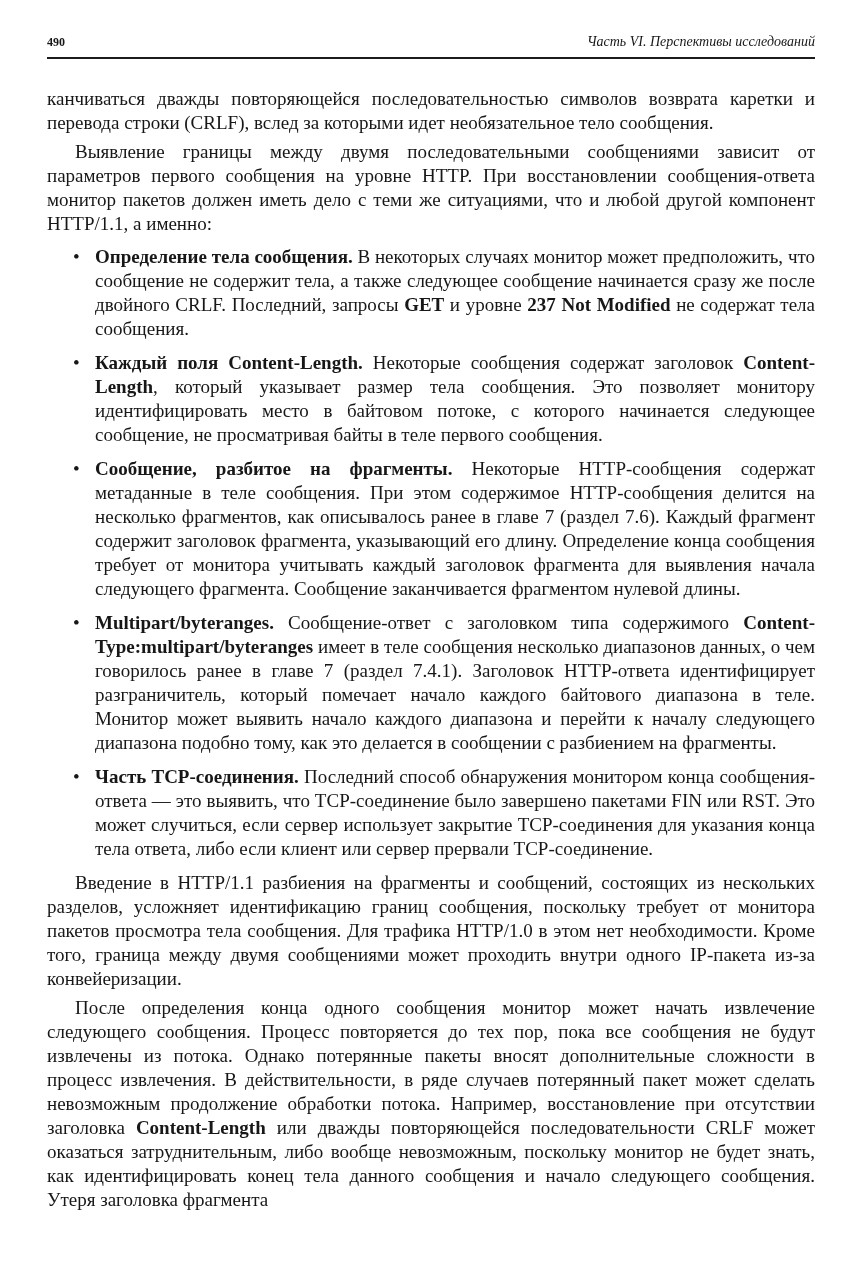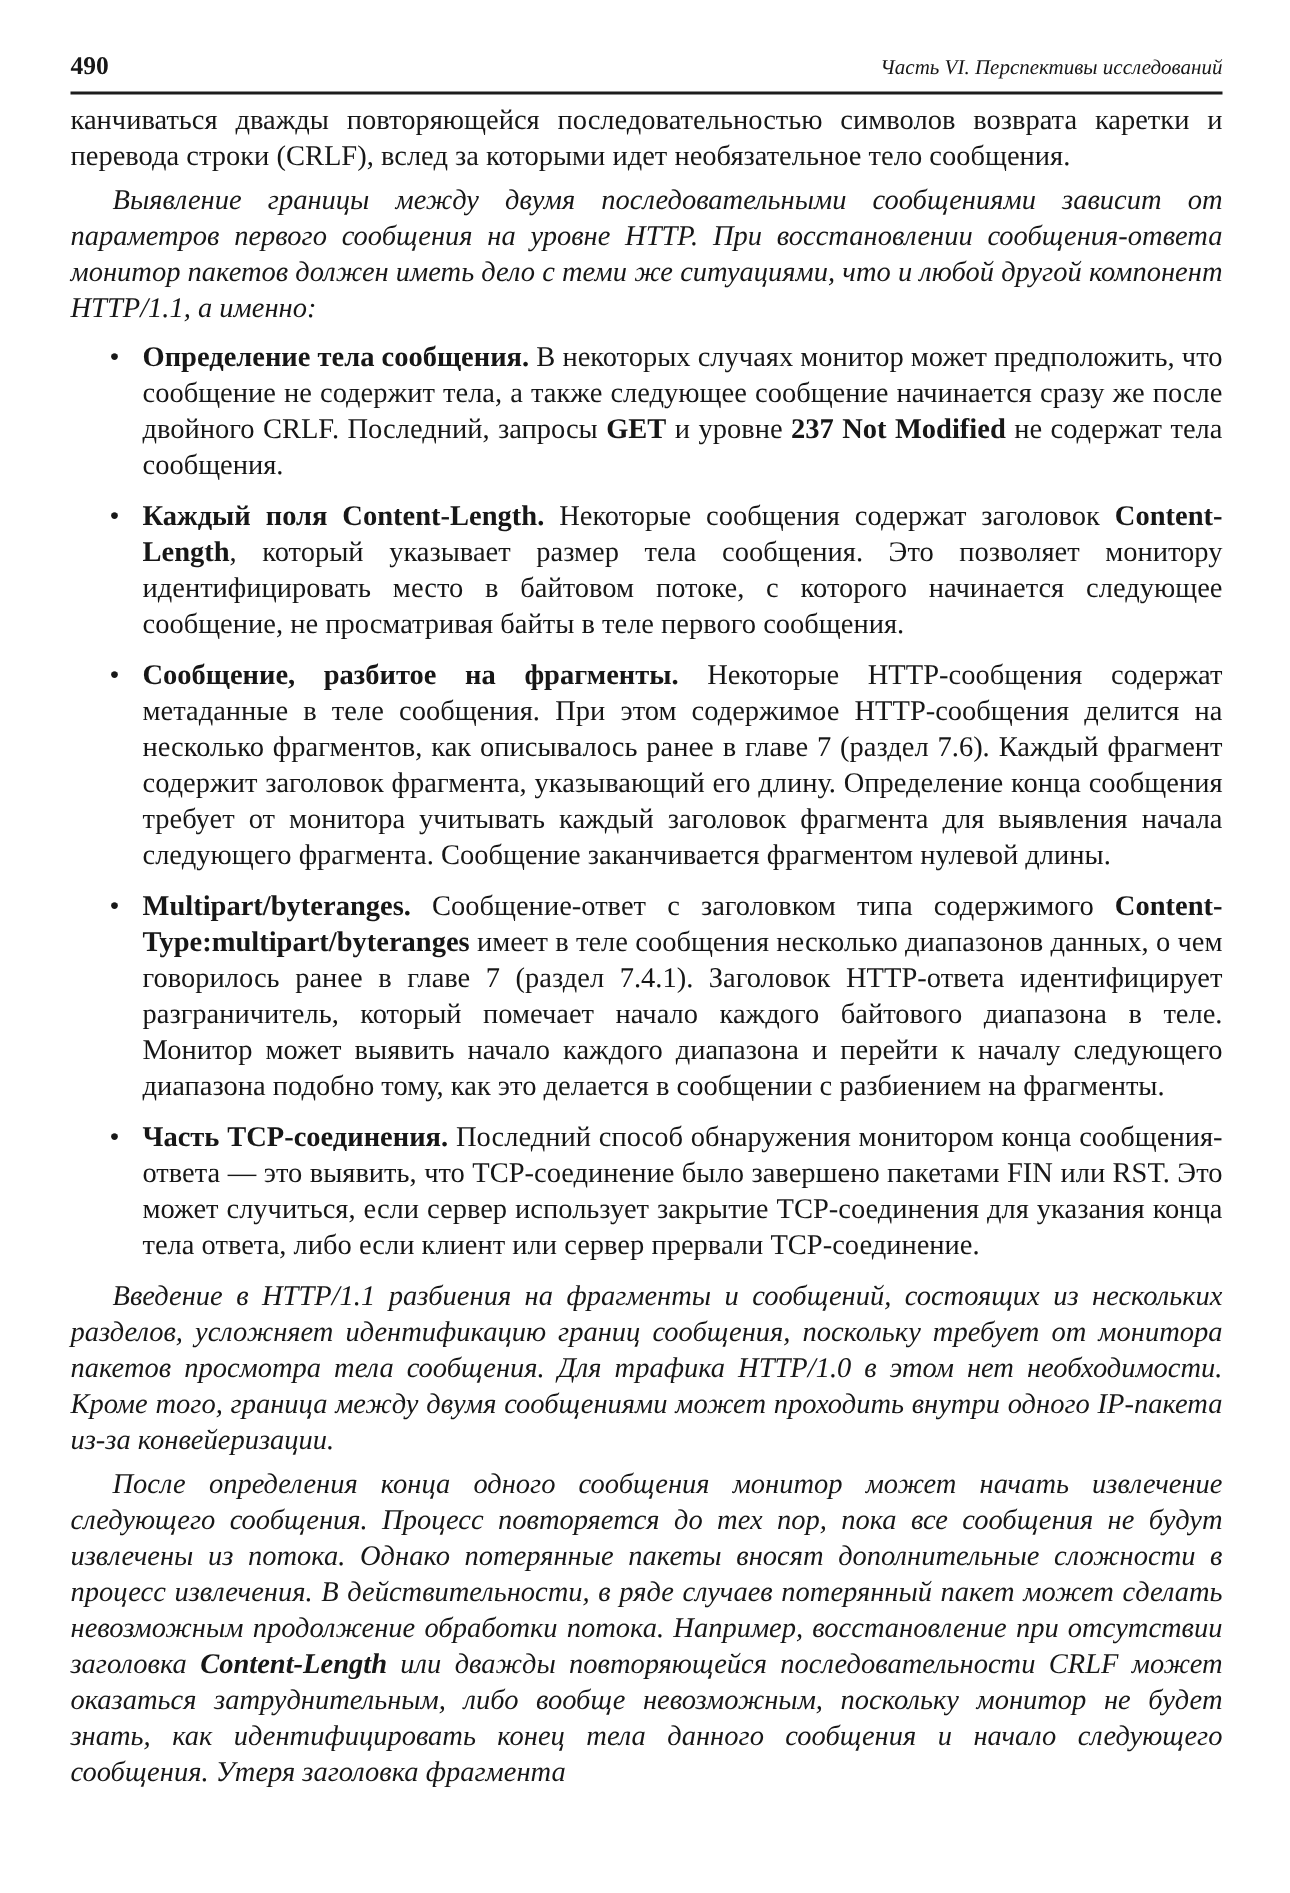--- a/index.html
+++ b/index.html
@@ -19,39 +19,38 @@
   }
   .page-header {
     display: flex;
     justify-content: space-between;
     align-items: baseline;
     border-bottom: 2px solid #1c1c1c;
     padding-bottom: 7px;
   }
   .page-number {
     font-weight: bold;
-    font-size: 17px;
+    font-size: 12px;
   }
   .running-title {
     font-style: italic;
     font-size: 14px;
   }
   .page-body {
-    margin-top: 6px;
+    margin-top: 28px;
     font-size: 19px;
     line-height: 24px;
     text-align: justify;
     hyphens: auto;
   }
   .para {
     margin: 0 0 5px 0;
   }
   .para.indented {
     text-indent: 28px;
-    font-style: italic;
   }
   .bullet-list {
     list-style: none;
     margin: 9px 0 9px 0;
     padding: 0 0 0 26px;
   }
   .bullet-item {
     display: flex;
     margin: 0 0 10px 0;
   }

